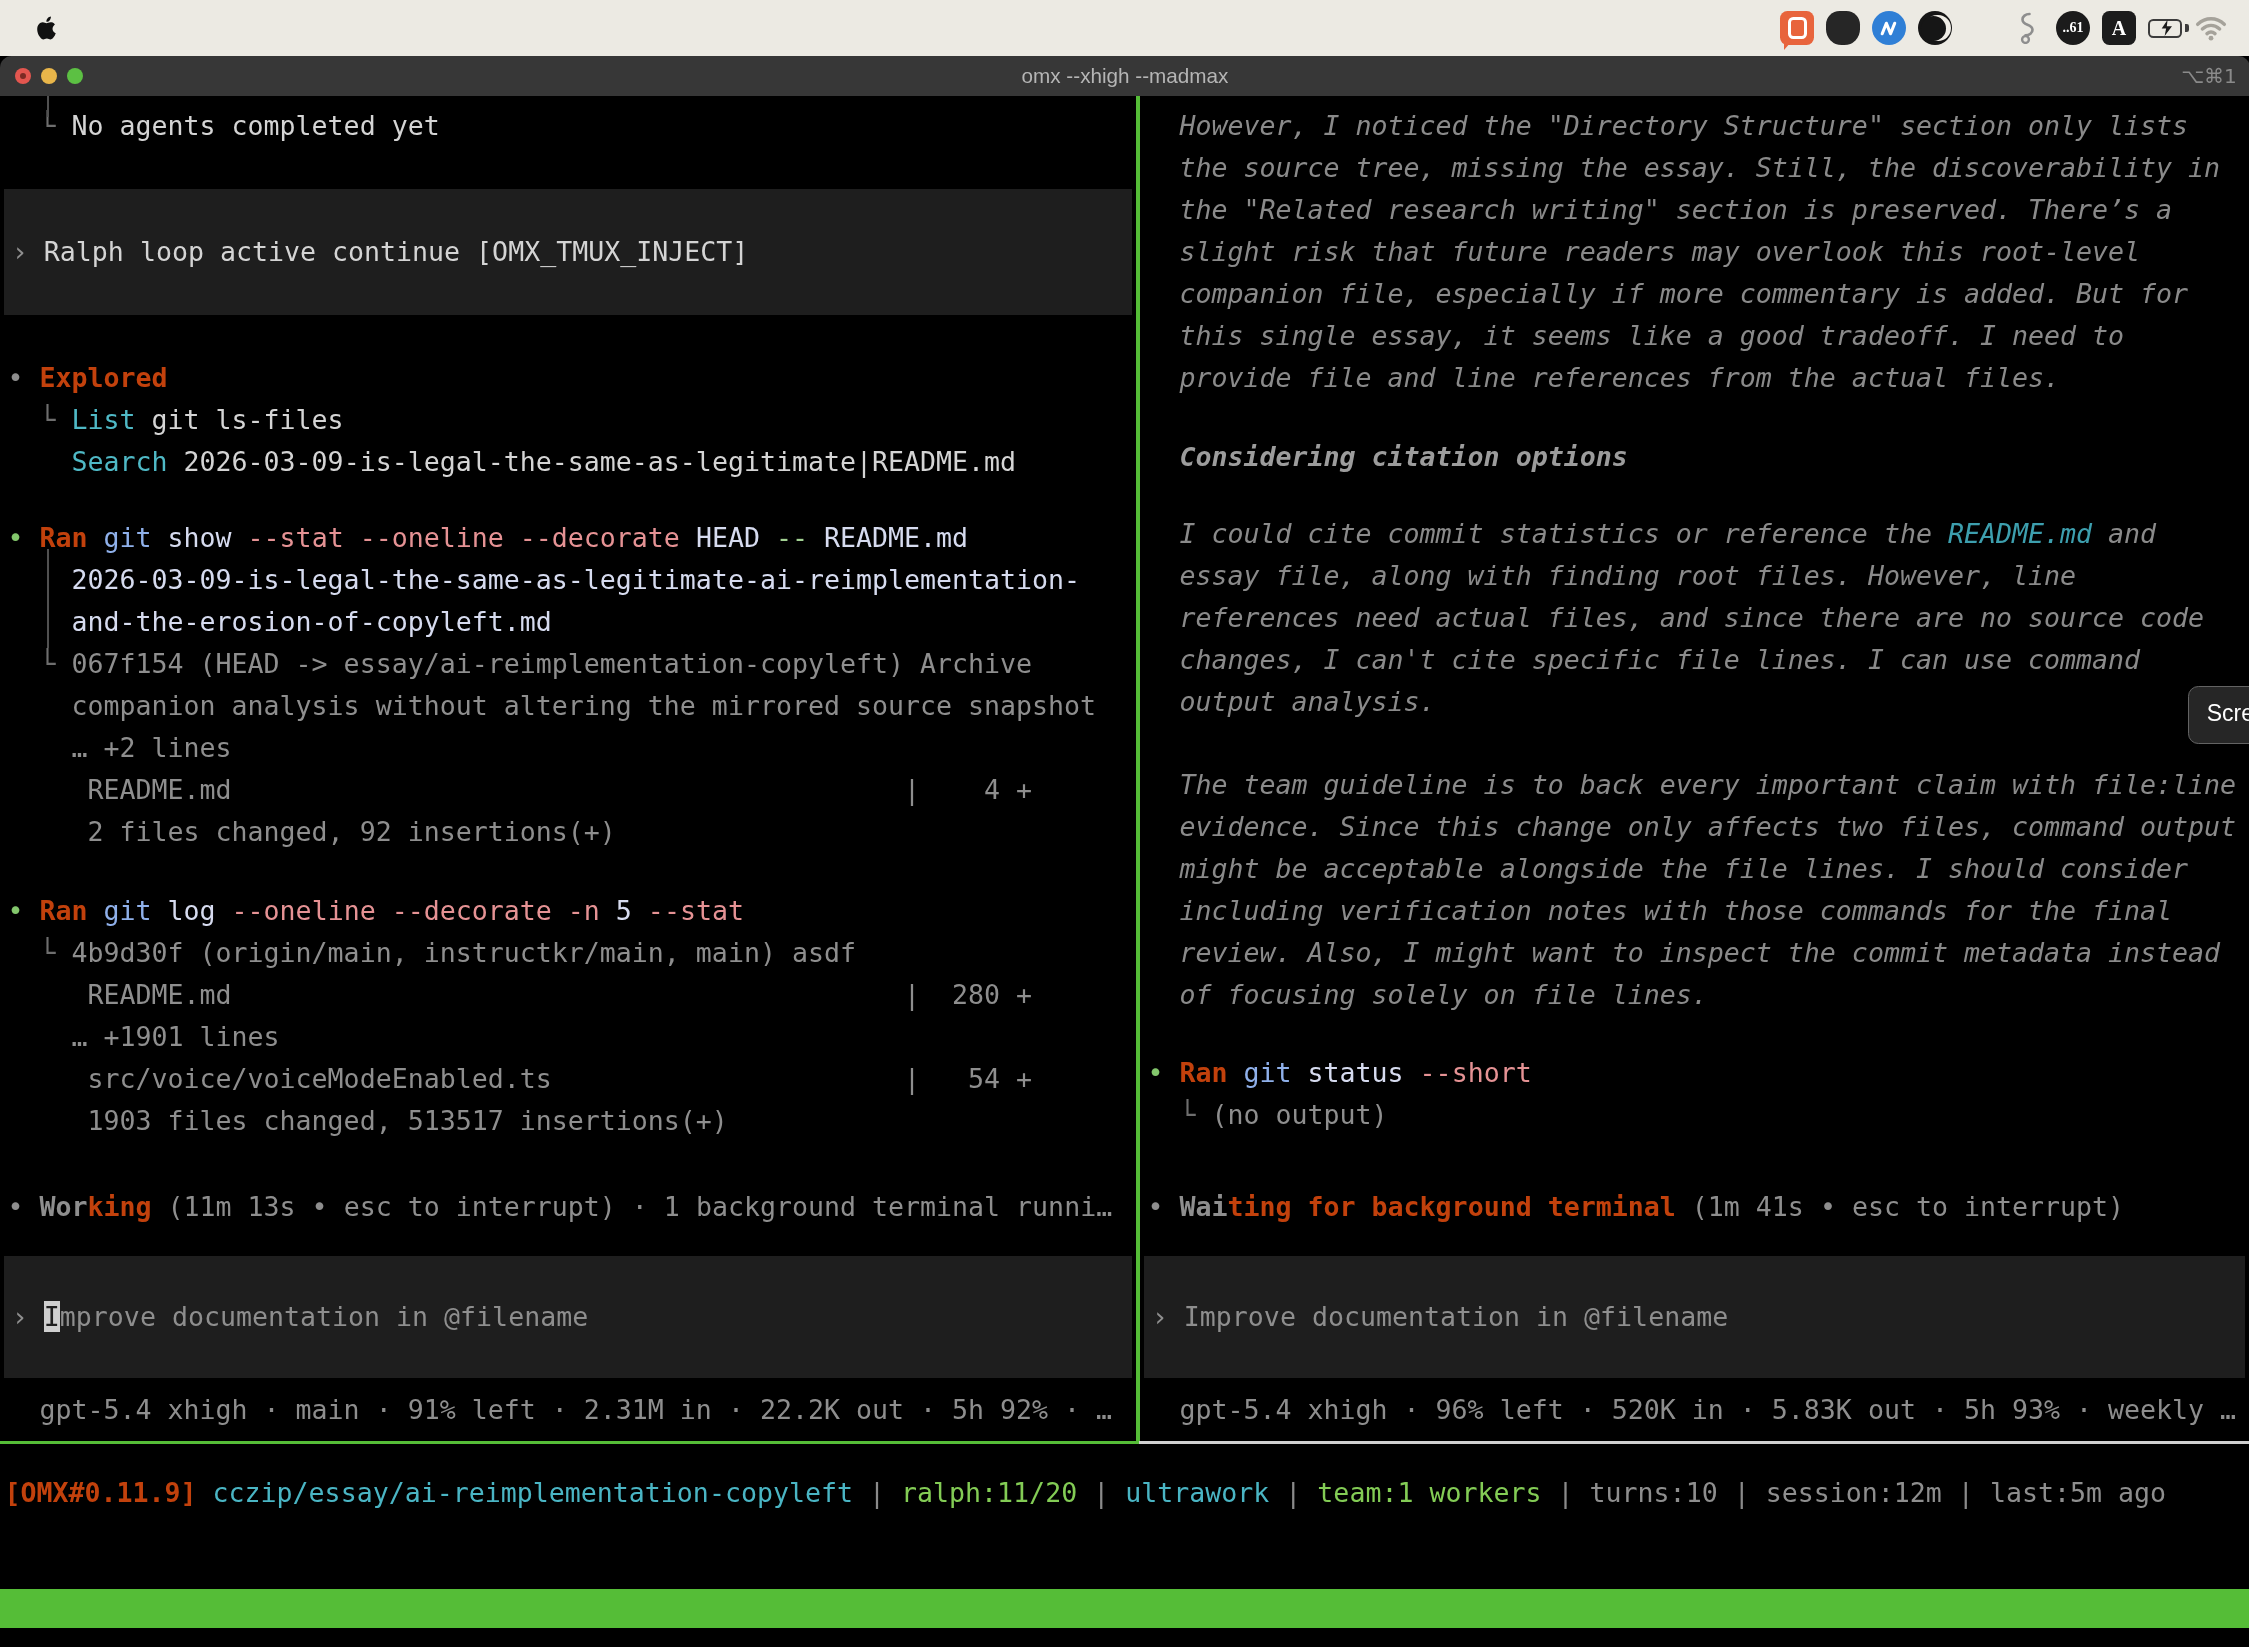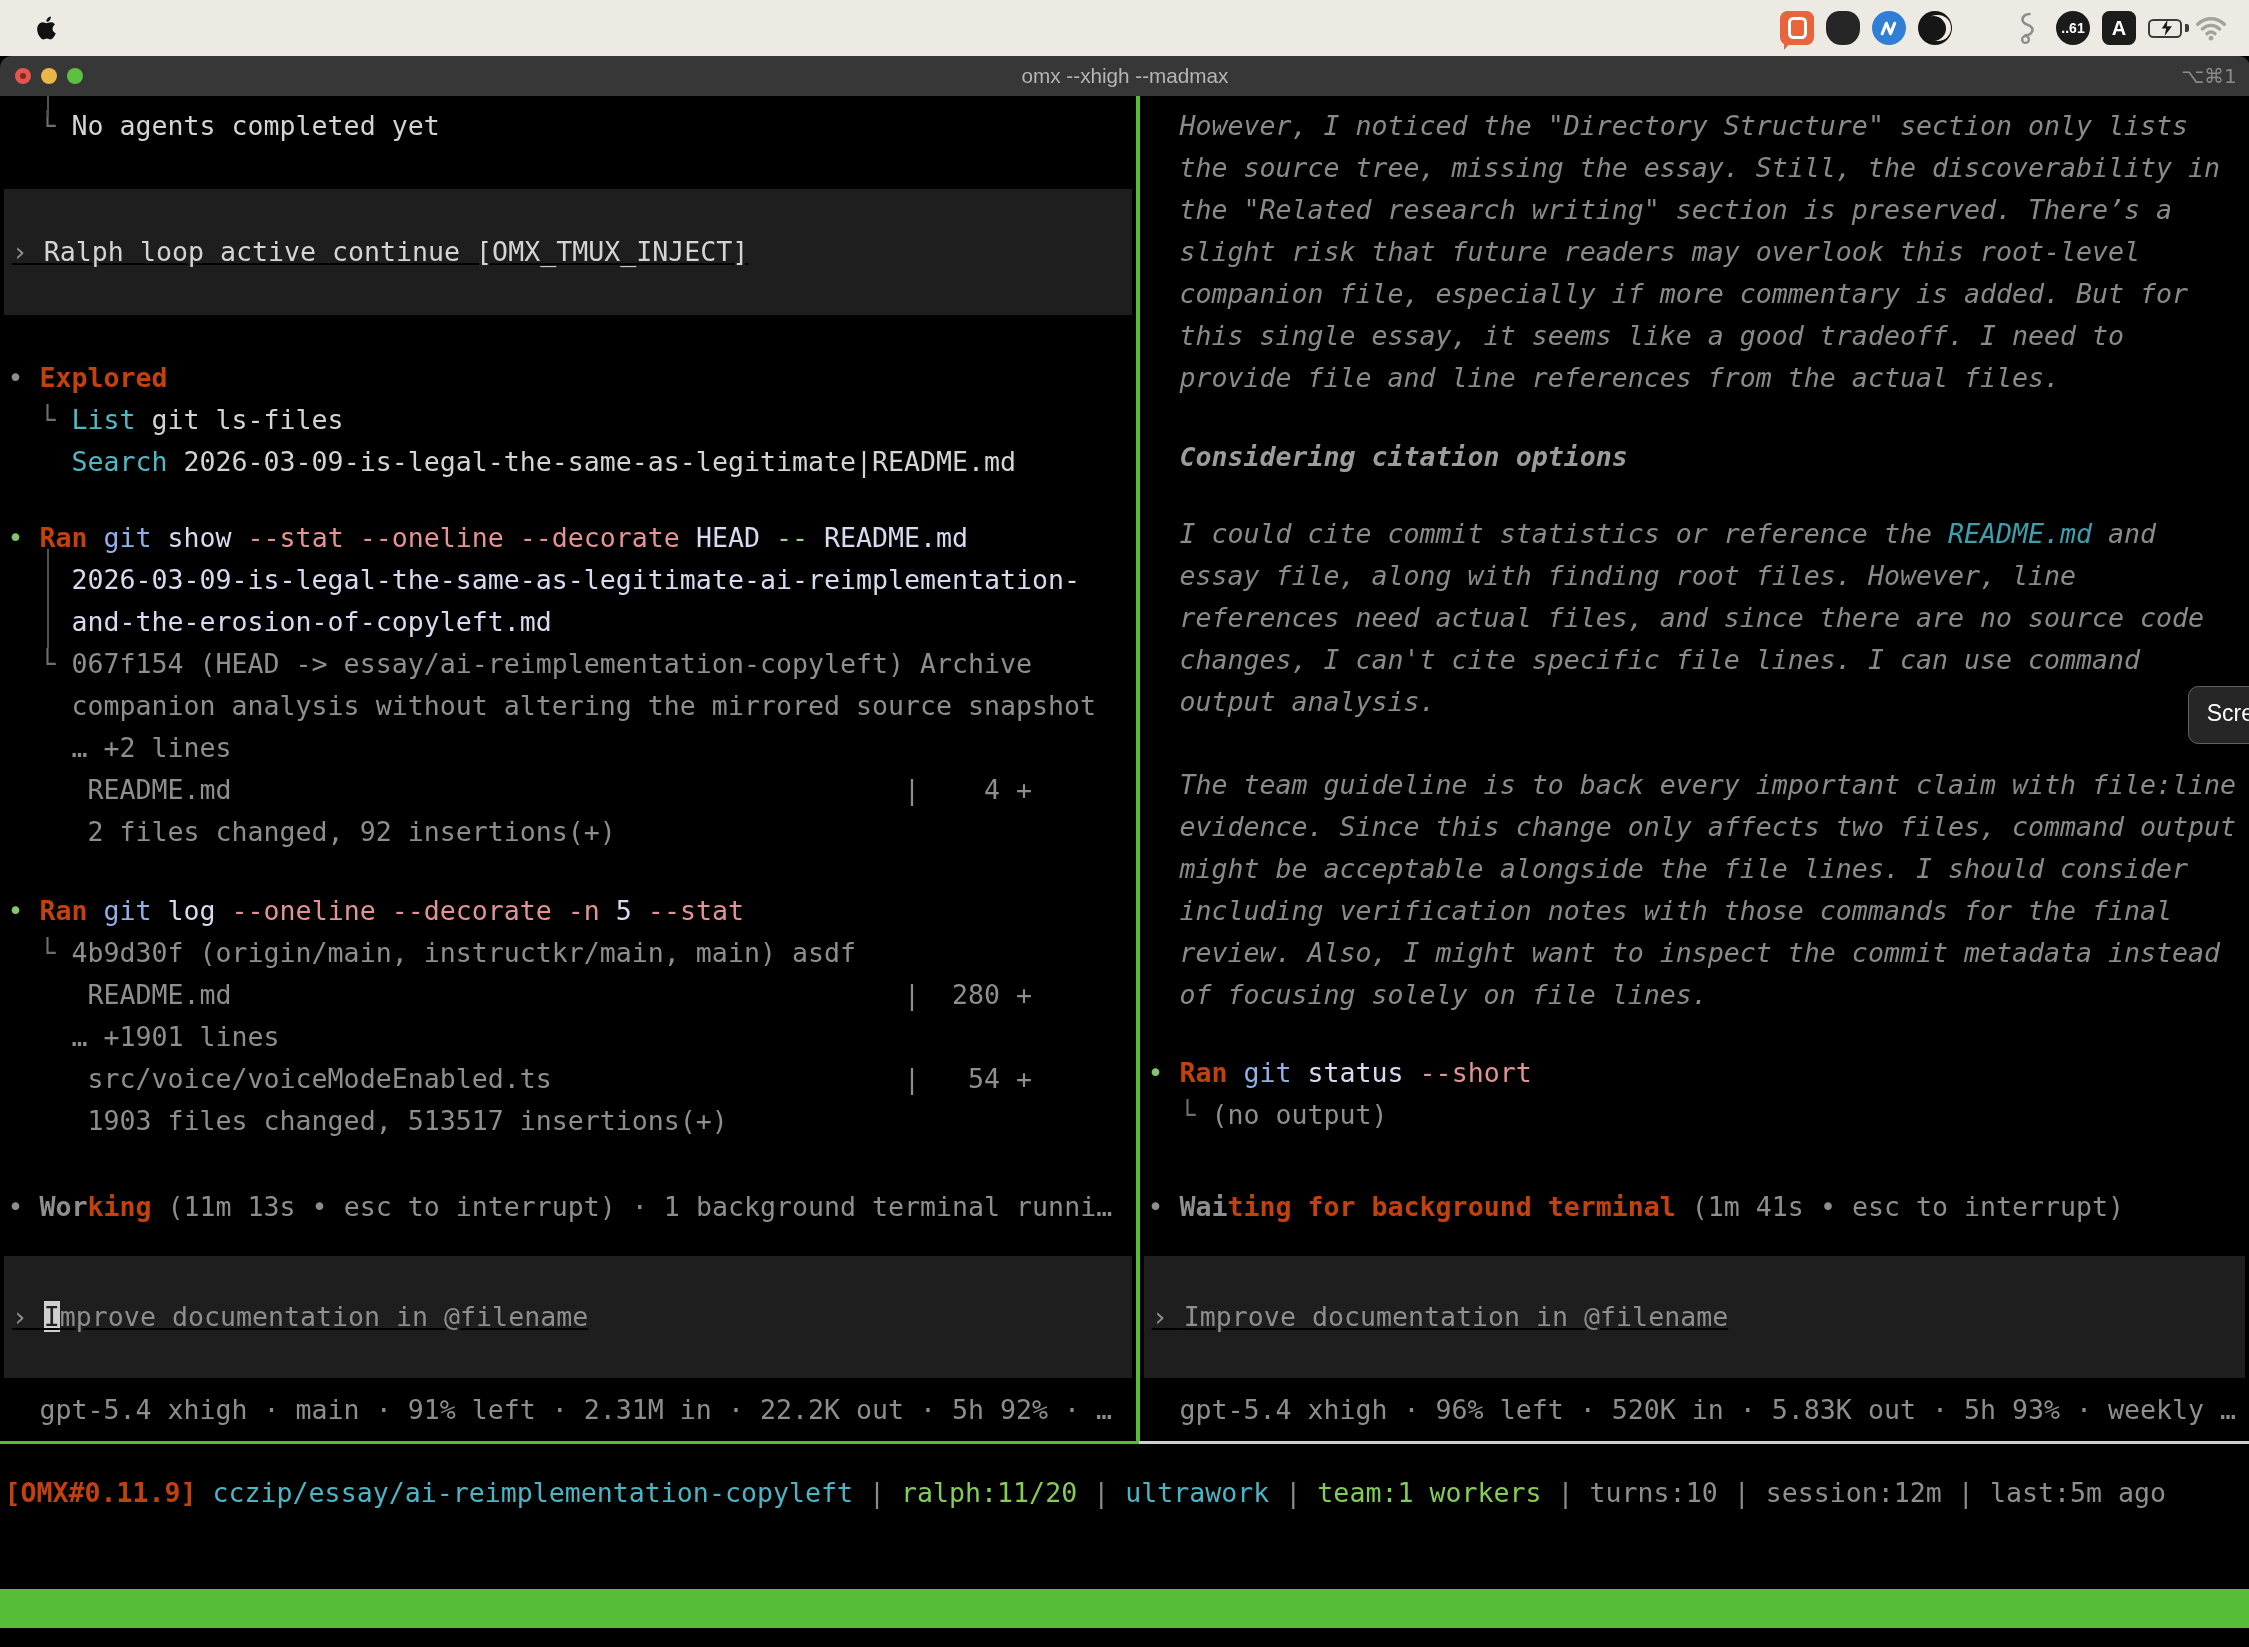--- a/index.html
+++ b/index.html
@@ -8,21 +8,21 @@
 
   
   #menubar { position:absolute; left:0; top:0; width:2250px; height:56px;
              background:#eceae3; display:flex; align-items:center; color:#111;
              font-size:22px; }
   #apple-logo { width:29.5px; height:29.5px; margin-left:32px; }
   #menu-items { display:flex; align-items:center; margin-left:26.6px; gap:38px; }
   .menu-item { color:#111; }
   .menu-item.first { font-weight:bold; }
   #menubar-spacer { flex:1; }
-  #status-icons { display:flex; align-items:flex-end; gap:12px; margin-right:22px; }
+  #status-icons { display:flex; align-items:flex-end; gap:12px; margin-right:22px;font-family:Liberation Serif, serif; }
   .sicon { width:34px; height:34px; position:relative; display:flex;
            align-items:center; justify-content:center; }
   .icn-orange { background:#e8643c; border-radius:7.4px; }
   .icn-orange .inner { width:19px; height:22px; border:3.7px solid #fff; border-radius:5.2px; }
   .icn-orange .tail { position:absolute; left:4.4px; bottom:-5.2px; width:0; height:0;
       border-left:7.4px solid #e8643c; border-bottom:8.9px solid transparent; }
   .icn-shield { background:#262626; border-radius:40% 40% 46% 46%; display:grid;
       grid-template-columns:repeat(3,5.9px); grid-template-rows:repeat(3,5.9px); gap:3px;
       align-content:center; justify-content:center; }
   .icn-shield i { background:#e8e8e8; border-radius:1.5px; display:block; }
@@ -57,21 +57,21 @@
   #win-title { position:absolute; left:0; right:0; text-align:center; color:#b5b5b5;
                font-size:20.7px; }
   #win-shortcut { position:absolute; right:13.3px; color:#8a8a8a; font-size:20px;
                font-family:"DejaVu Sans", sans-serif; }
 
   
   #term { position:absolute; left:0; top:40px; width:2250px; height:1552px; background:#000;
           font-family:"DejaVu Sans Mono", monospace; font-size:26.6px; }
   .pane { position:absolute; top:0; height:1347px; overflow:hidden; }
   .block { position:absolute; left:0; right:0; }
-  .block.box { background:#1e1e1e; margin:0 4.4px;text-decoration:underline; }
+  .block.box { background:#1e1e1e; margin:0 4.4px; }
   .tline { white-space:pre; line-height:42px; height:42px; padding-left:7.4px;
            overflow:hidden; }
   .riser { position:absolute; width:1.5px; background:#505050; }
 
   .s-fg     { color:#d4d4d4; }
   .s-bold   { color:#c2410c; font-weight:bold; }
   .s-dim    { color:#8e8e8e; }
   .s-dimb   { color:#8e8e8e; font-weight:bold; }
   .s-dim2   { color:#6e6e6e; }
   .s-cyan   { color:#4fb9c6; }

